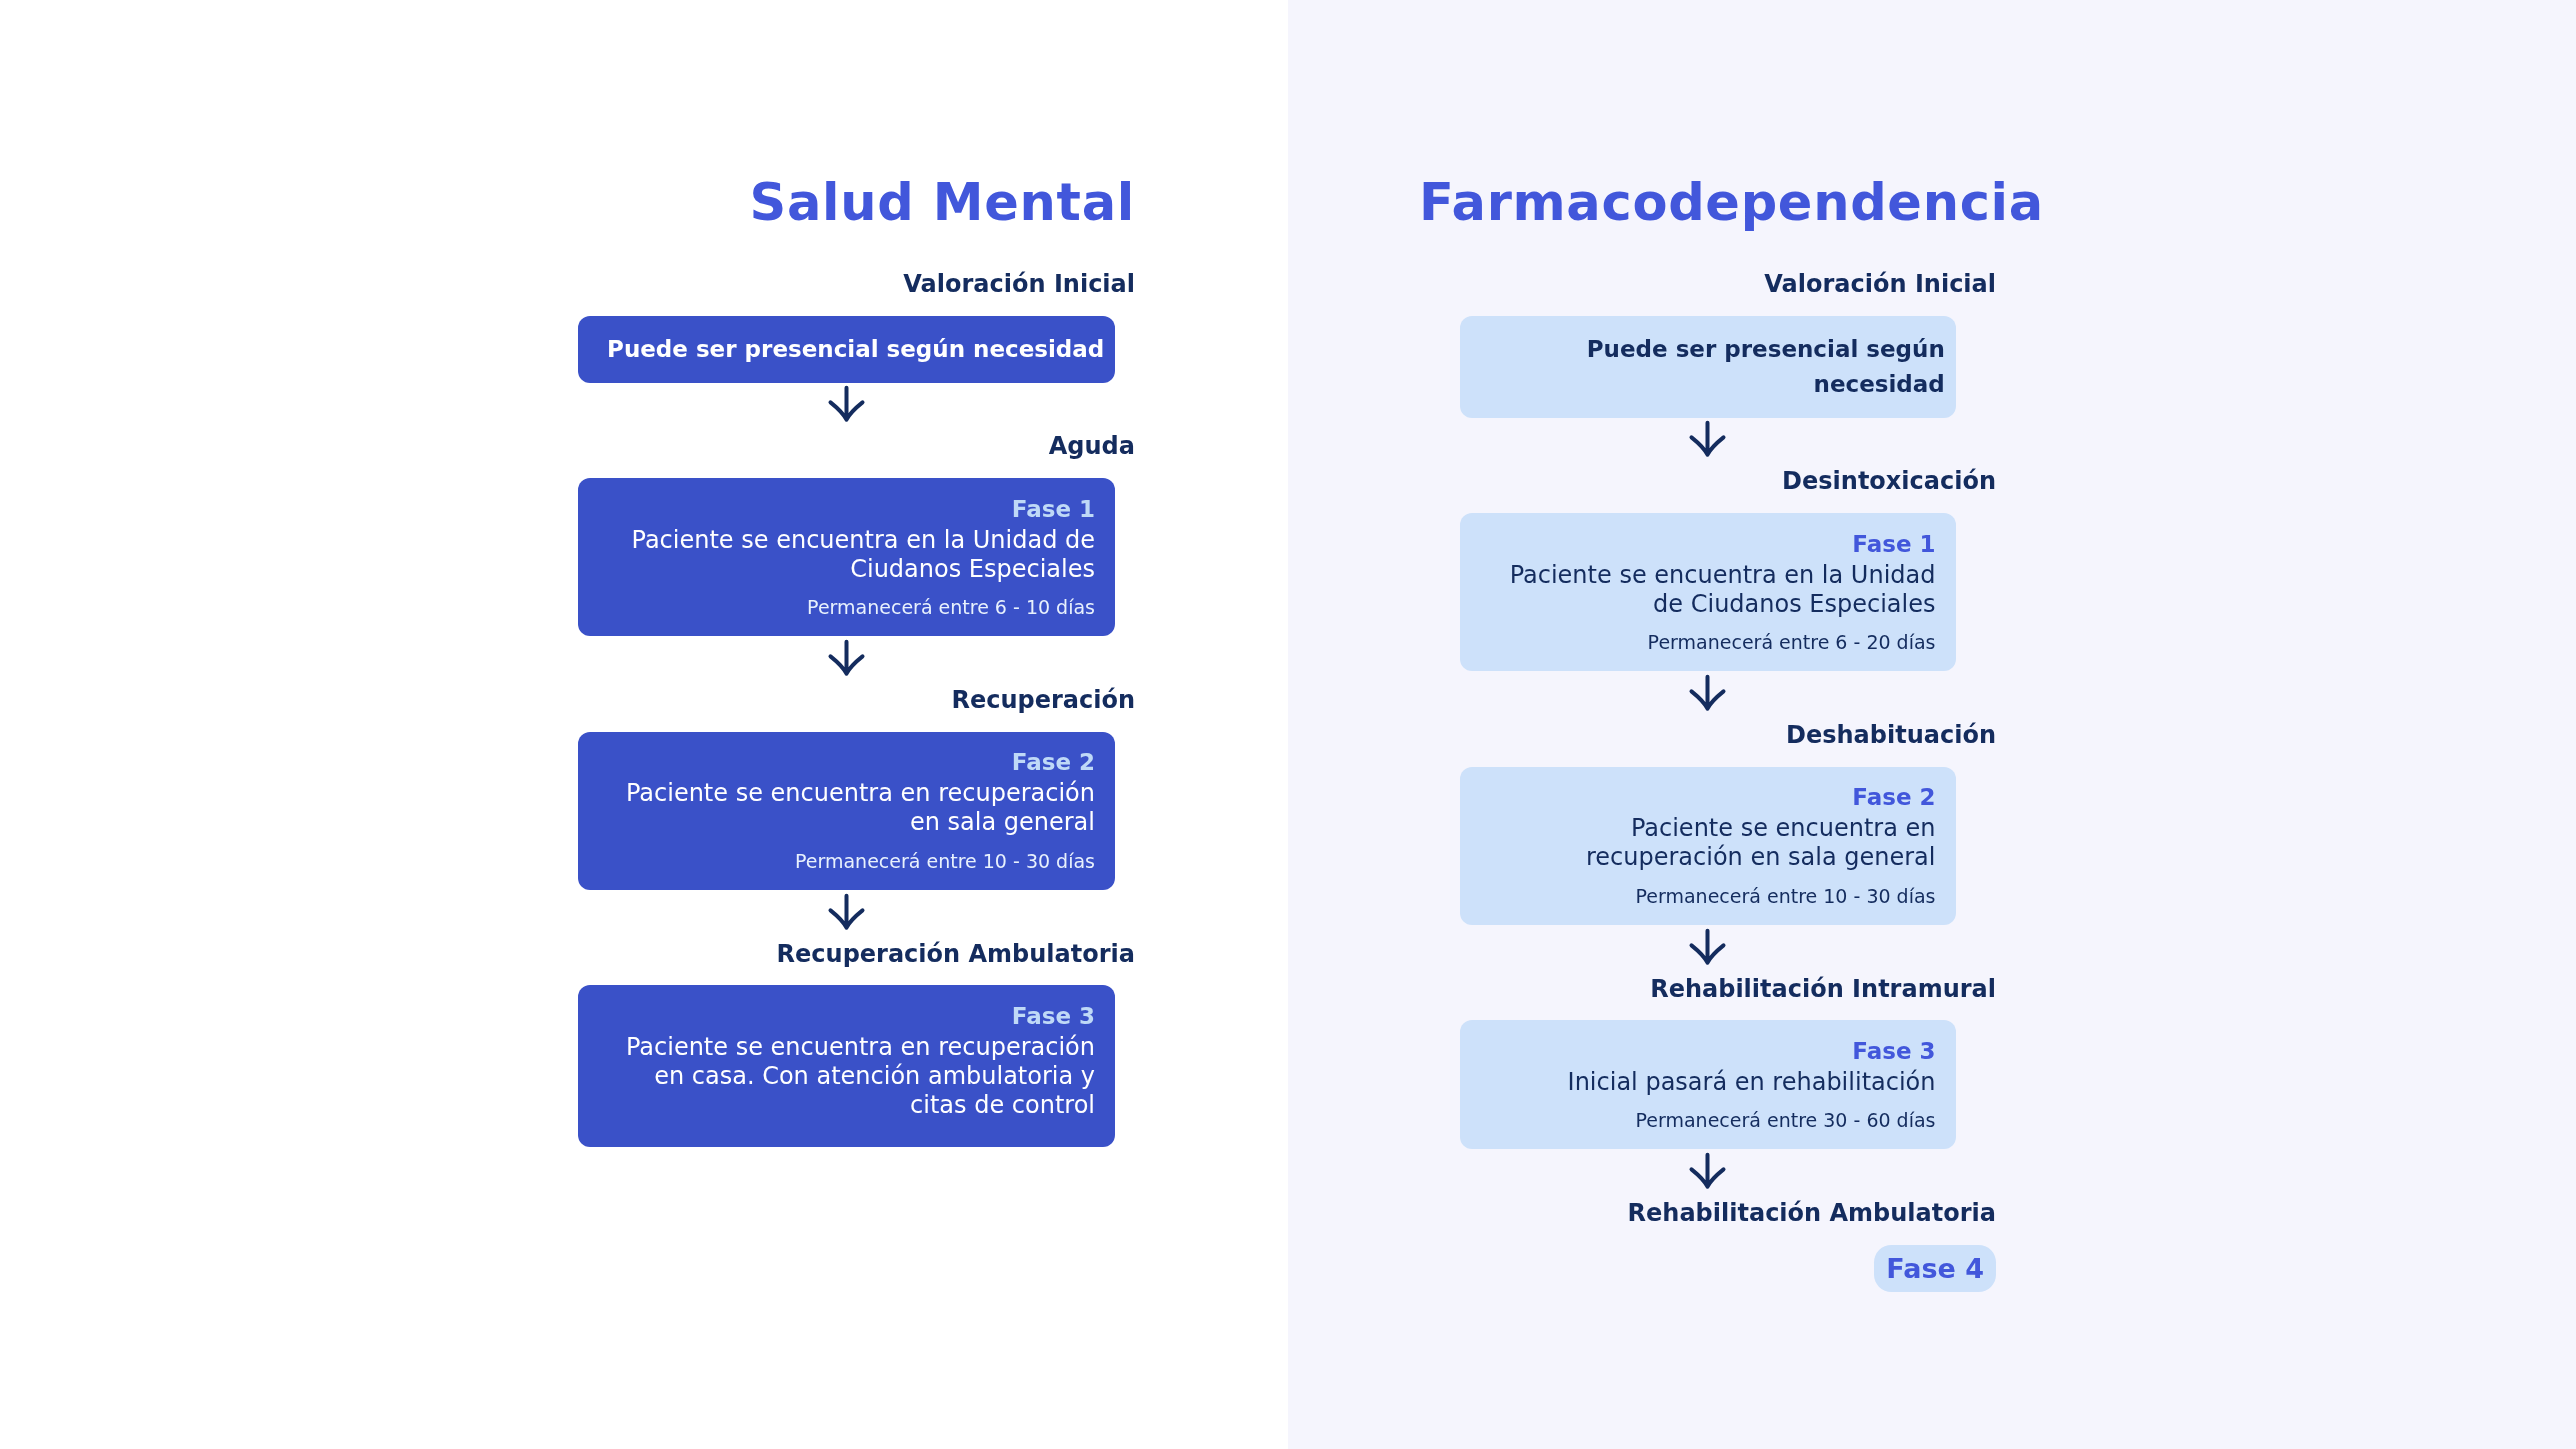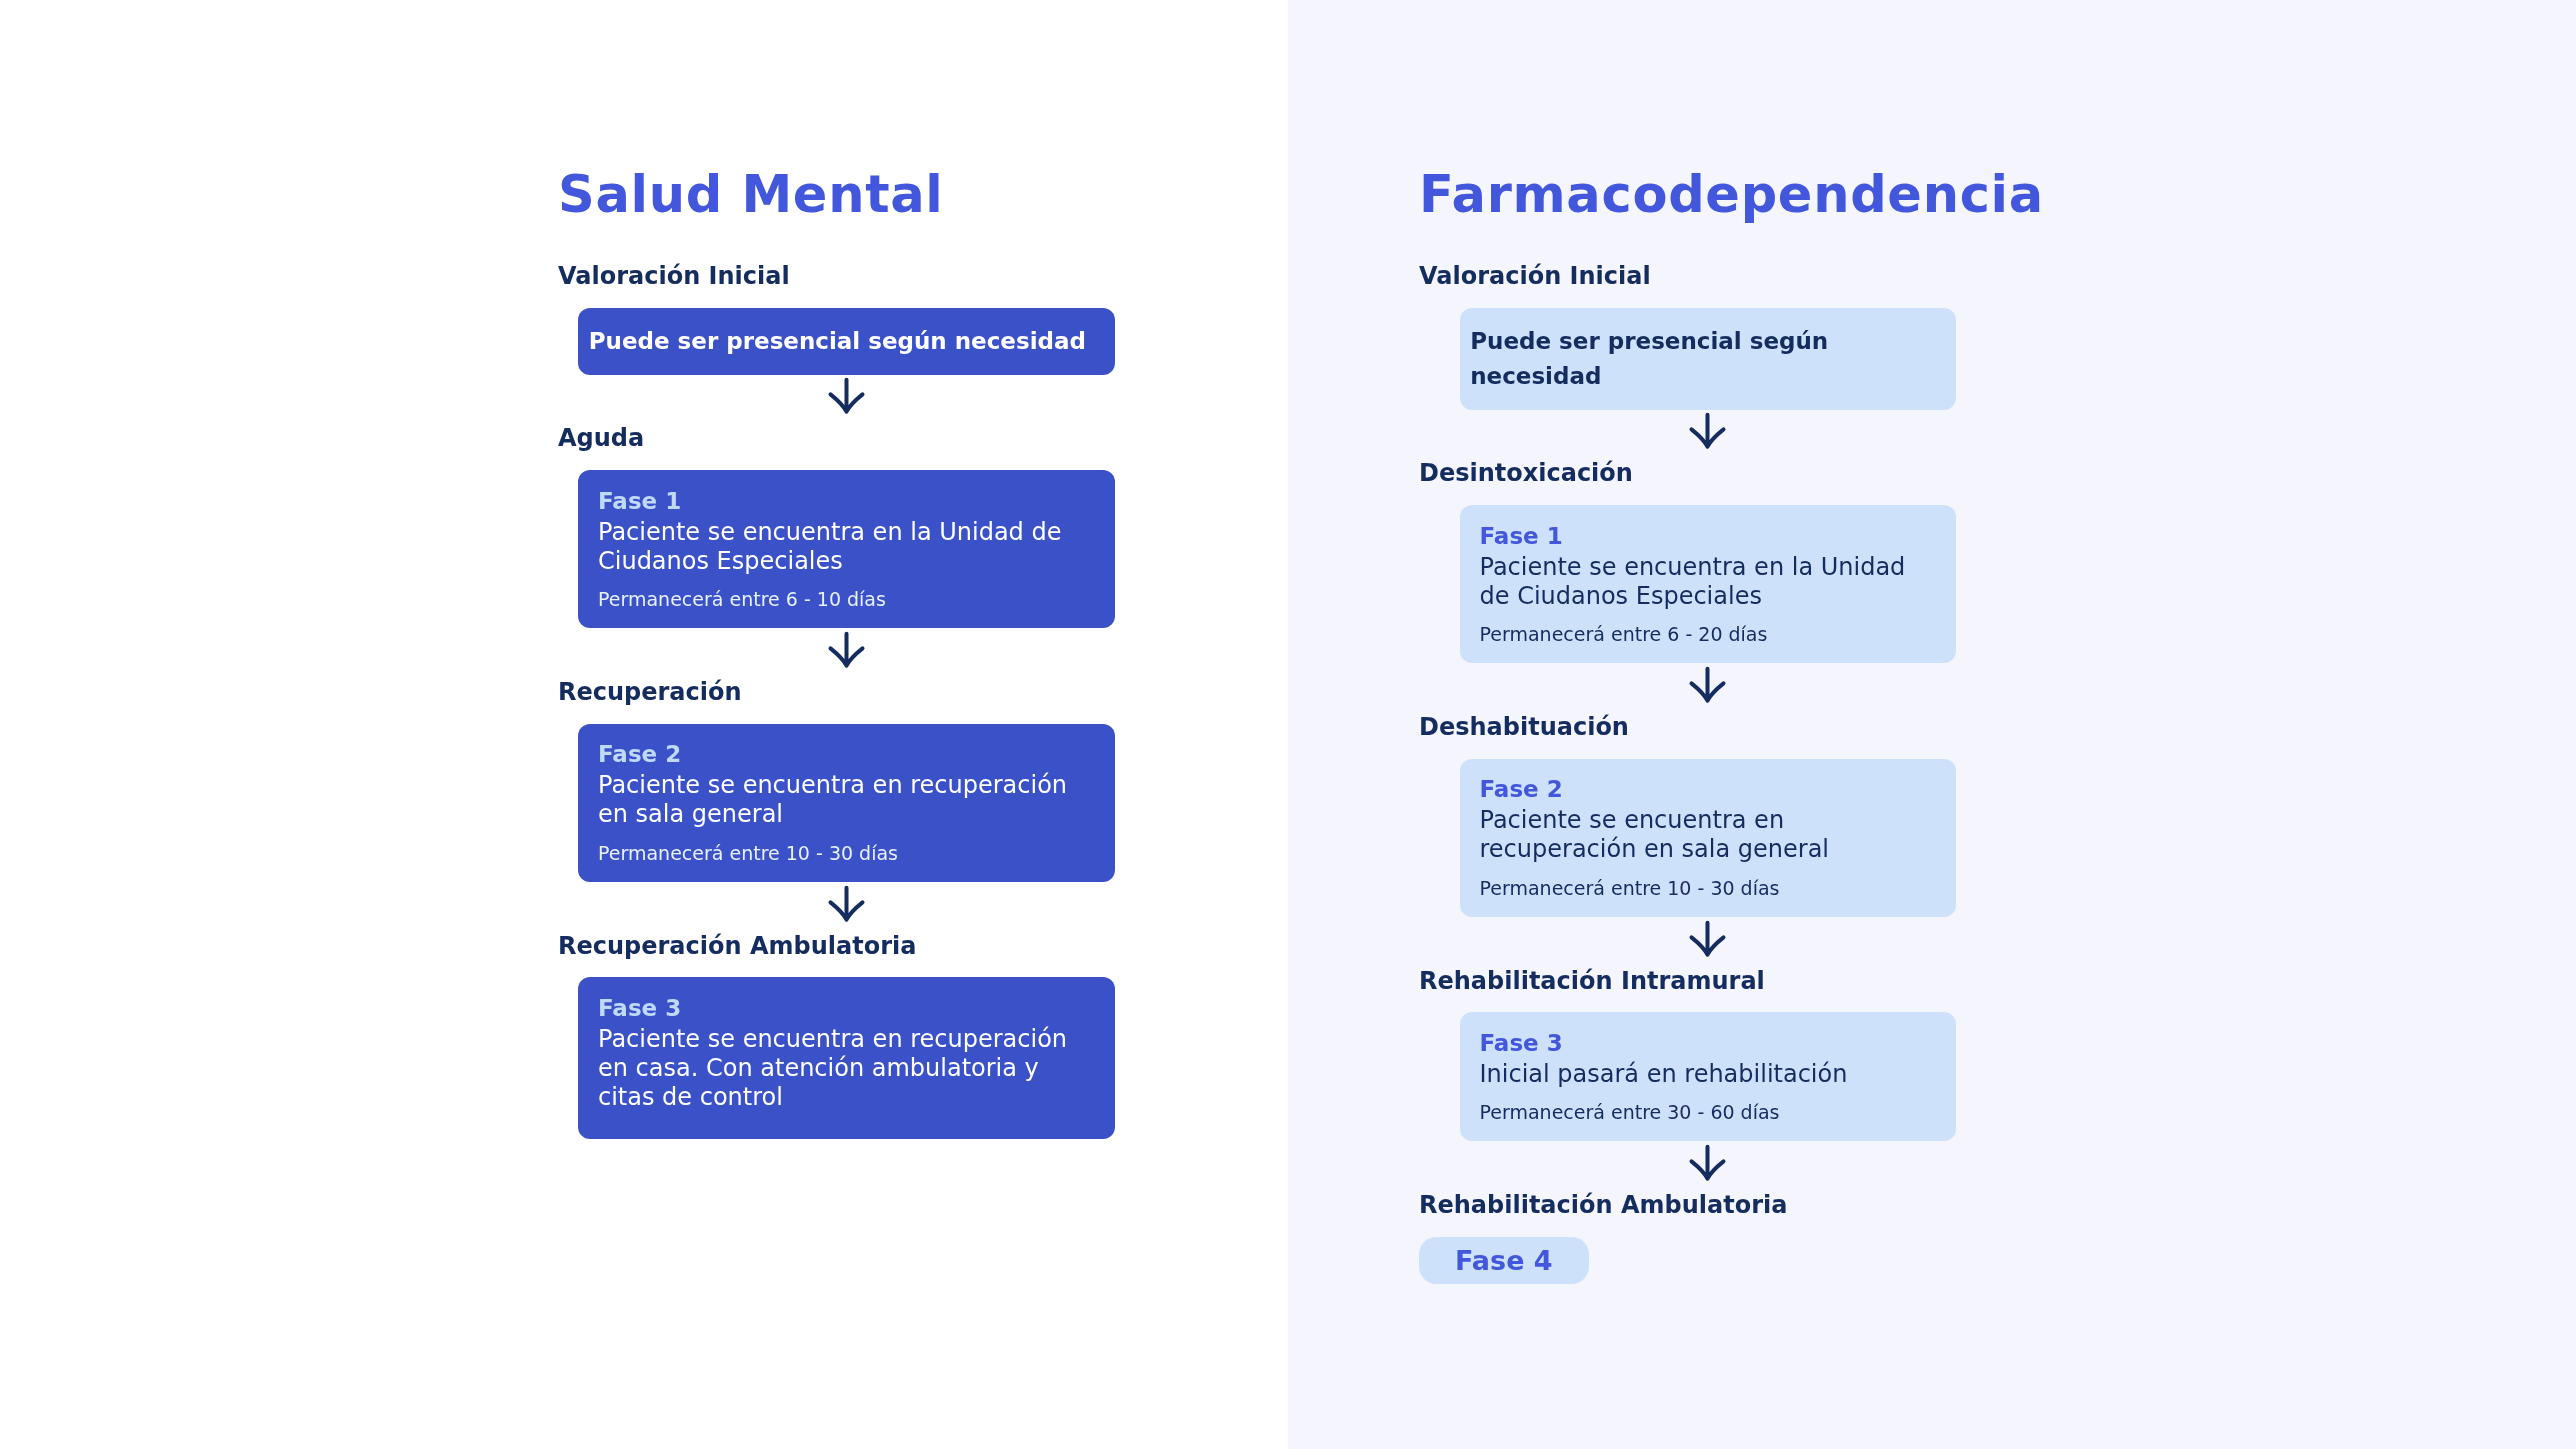--- a/index.html
+++ b/index.html
@@ -21,23 +21,23 @@
     overflow:hidden;
   }
   .right-bg{
     position:absolute;
     left:1288px;top:0;
     width:1288px;height:1449px;
     background:var(--right-bg);
   }
   .column{
     position:absolute;
-    top:4px;
+    top:12px;
     width:577px;
-    text-align:left;
+    text-align:right;
   }
   .col-left{left:558px;}
   .col-right{left:1419px;}
   .col-title{
     margin-top:161px;
     margin-bottom:34px;
     font-size:51px;
     line-height:60px;
     font-weight:700;
     color:var(--title-blue);
@@ -92,21 +92,21 @@
   .arrow path{
     fill:none;
     stroke:var(--navy);
     stroke-width:6;
     stroke-linecap:round;
     stroke-linejoin:round;
   }
   .fase-chip{
     display:inline-block;
     margin-top:0px;
-    padding:8px 36px;
+    padding:8px 12px;
     border-radius:17.4px;
     background:var(--light-box);
     color:var(--title-blue);
     font-size:27px;
     line-height:31px;
     font-weight:700;
   }
 </style>
 </head>
 <body>

